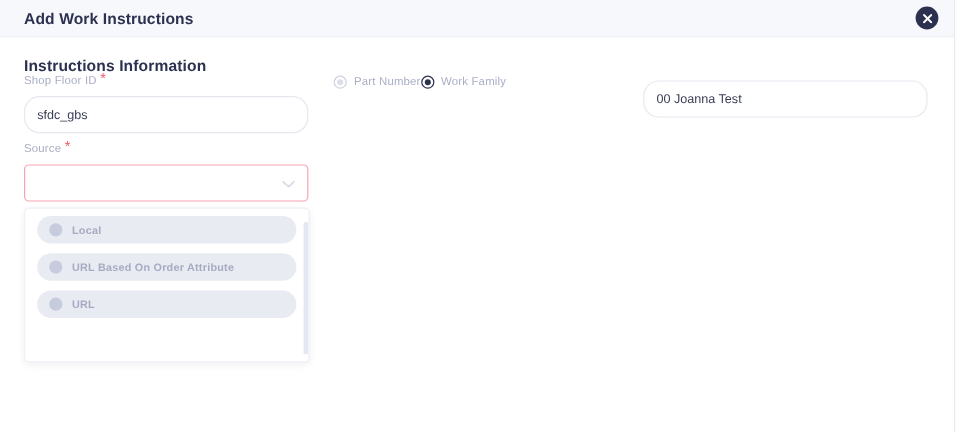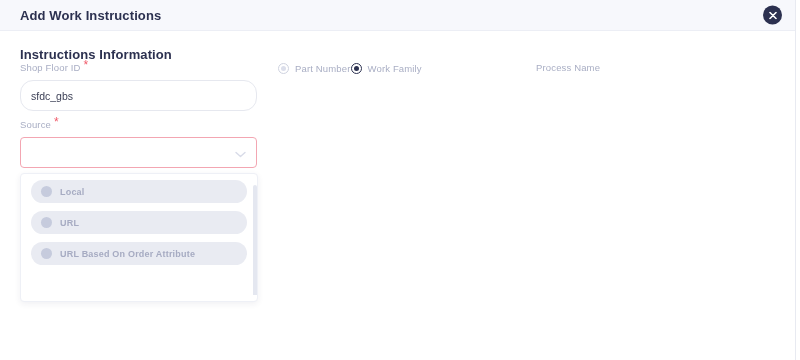--- a/index.html
+++ b/index.html
@@ -261,23 +261,21 @@
         <div class="radio-option selected">
           <span class="radio-mark">
               <i></i>
             </span>
           <span class="radio-text">Work Family</span>
         </div>
       </div>
     </div>
 
     <div class="form-col">
-      <div class="field-label">
-        <span>Process Name</span>
-      </div>
+      <input class="text-input" type="text" value="00 Joanna Test" style="">
     </div>
 
   </div>
 
   <div class="form-row" style="margin-top:8px;">
     <div class="form-col">
       <div class="field-label">
         <span>Source</span>
         <span class="req-star">*</span>
       </div>
@@ -296,26 +294,26 @@
           <div class="dropdown-scroll">
 
             <div class="dropdown-option">
               <span class="opt-radio"></span>
               <span class="opt-label">Local</span>
             </div>
 
 
             <div class="dropdown-option">
               <span class="opt-radio"></span>
-              <span class="opt-label">URL</span>
+              <span class="opt-label">URL Based On Order Attribute</span>
             </div>
 
             <div class="dropdown-option">
               <span class="opt-radio"></span>
-              <span class="opt-label">URL Based On Order Attribute</span>
+              <span class="opt-label">URL</span>
             </div>
 
             <div class="dropdown-scrollbar"></div>
           </div>
         </div>
       </div>
     </div>
   </div>
 
 </div>

